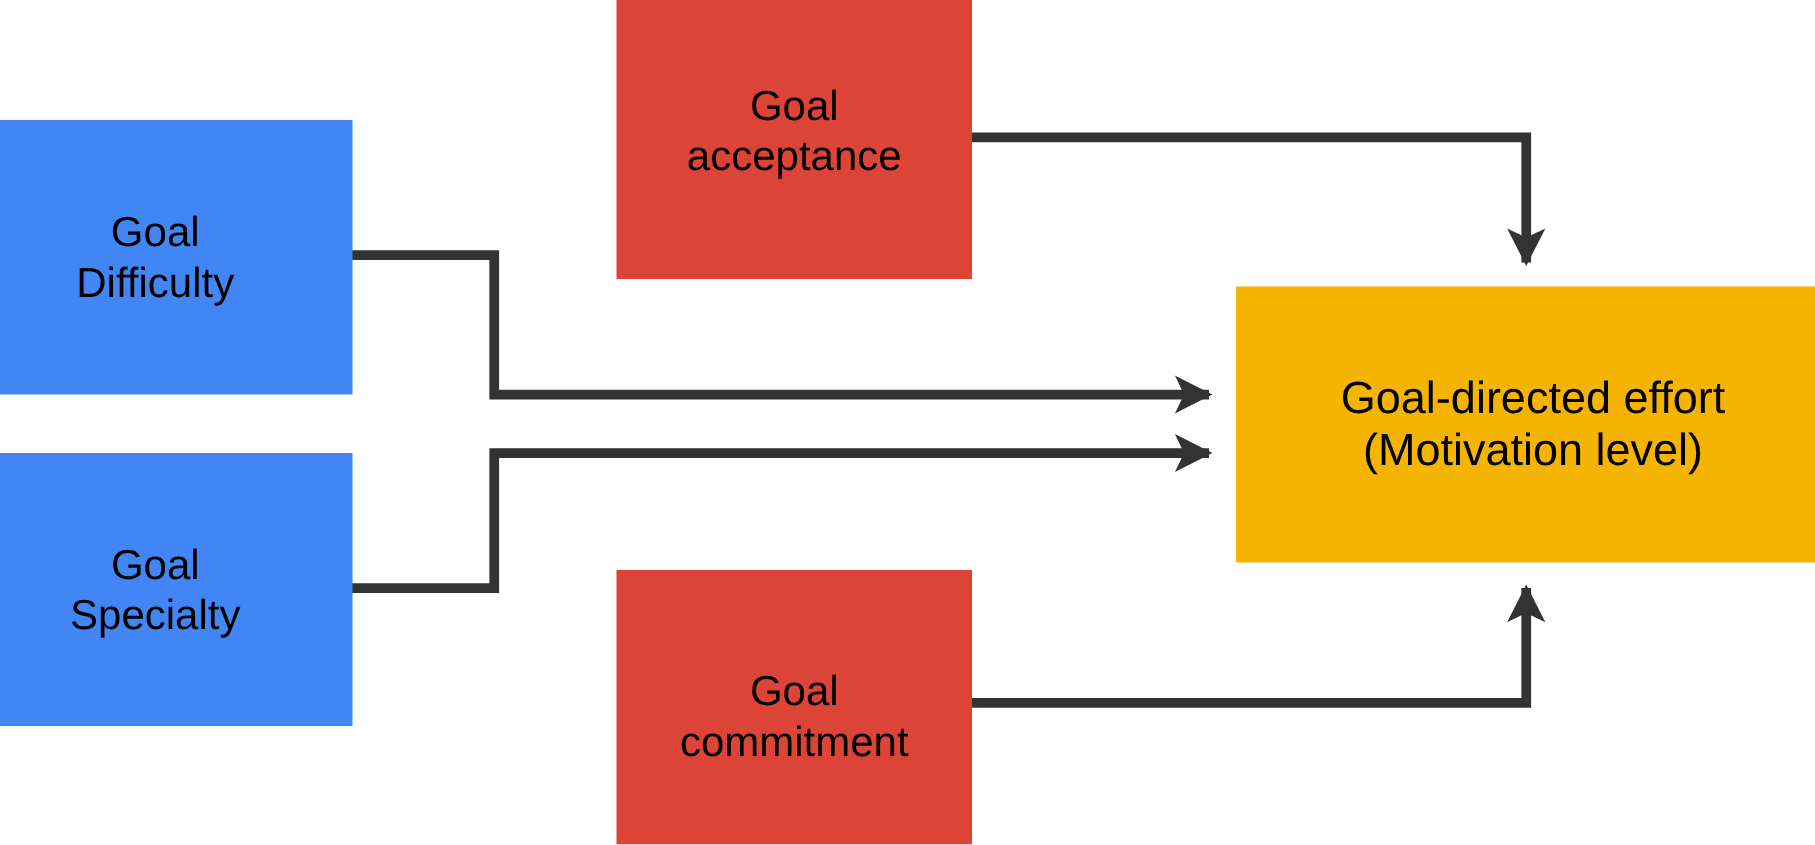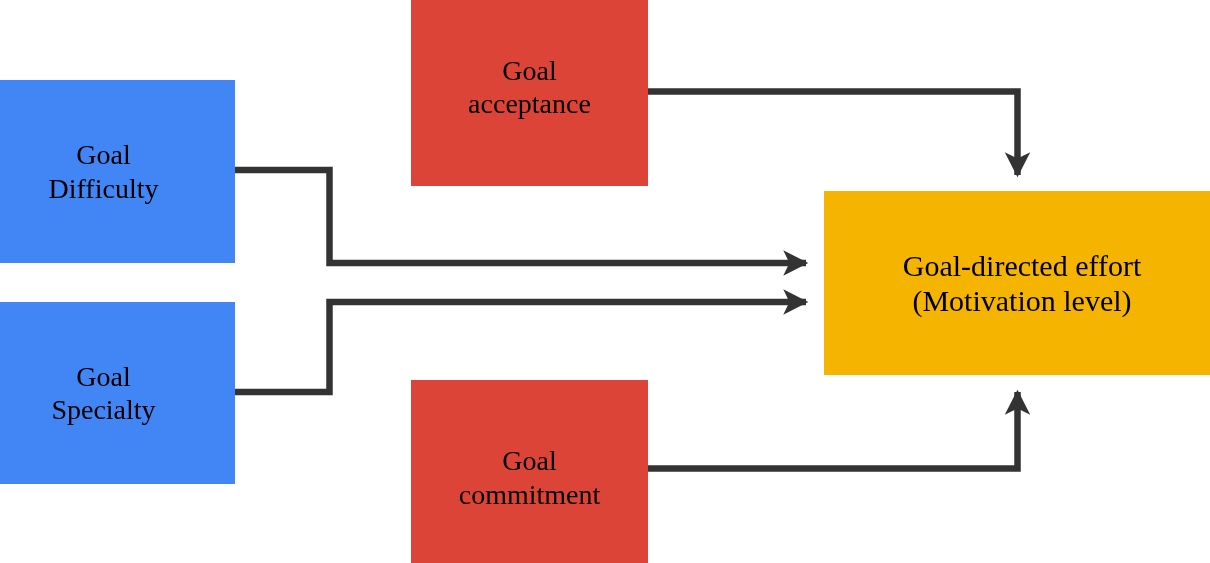--- a/index.html
+++ b/index.html
@@ -30,21 +30,20 @@
     white-space: pre-line;
     user-select: none;
   }
   .node-blue { background: #4285F4; }
   .node-red  { background: #DB4437; }
   .node-yellow { background: #F4B400; }
 
   .node-label {
     display: block;
     white-space: pre-line;
-    font-family: Liberation Serif, serif;
   }
 
   #edges {
     position: absolute;
     left: 0;
     top: 0;
     width: 1210px;
     height: 563px;
     pointer-events: none;
   }

